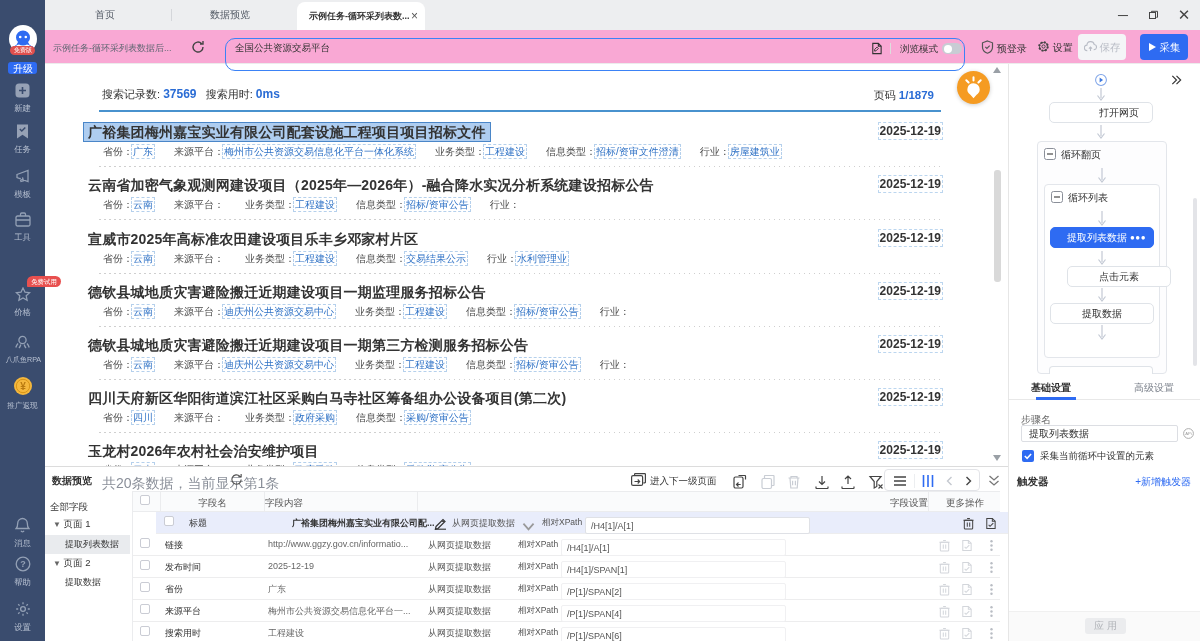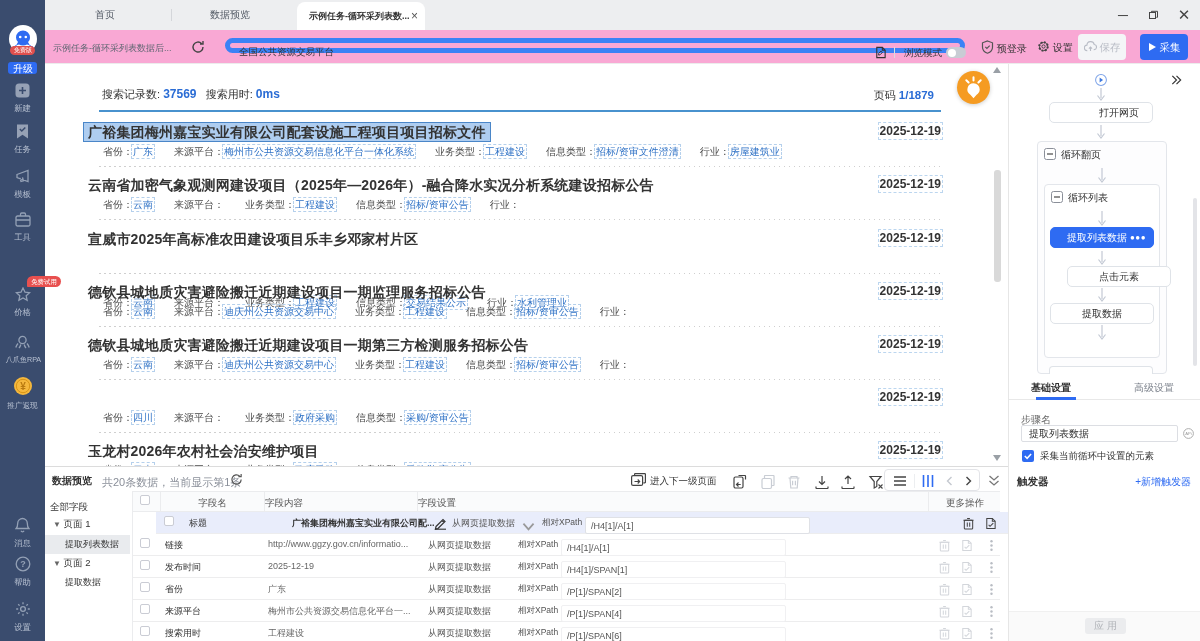--- a/index.html
+++ b/index.html
@@ -10,21 +10,21 @@
 #sidebar { left:0; top:0; width:45px; height:641px; background:#3a4c6e; z-index:30; }
 .sb-item { position:absolute; left:0; width:45px; text-align:center; color:#b7c0d1; font-size:9.5px; }
 .sb-label { display:block; margin-top:2px; transform:scale(0.88); white-space:nowrap; }
 
 #tabstrip { left:45px; top:0; width:1155px; height:30px; background:#edeef0; z-index:10; }
 .tab { position:absolute; top:0; height:30px; line-height:30px; text-align:center; color:#545b66; font-size:10px; }
 #tab-active { position:absolute; left:252px; top:2px; width:128px; height:28px; background:#fff; border-radius:8px 8px 0 0; line-height:28px; font-weight:bold; color:#333; font-size:9px; text-align:left; padding-left:12px; }
 .winbtn { position:absolute; top:0; width:30px; height:30px; color:#444; text-align:center; line-height:30px; font-size:14px; }
 
 #toolbar { left:45px; top:30px; width:1155px; height:34px; background:#f9a8d4; border-bottom:1px solid #ececec; z-index:9; }
-#urlbar { position:absolute; left:180px; top:8px; width:740px; height:15px; border:5px solid #3b82f6; border-radius:10px; color:#333; font-size:9.5px; line-height:17px; padding-left:9px; }
+#urlbar { position:absolute; left:180px; top:8px; width:740px; height:33px; border:1px solid #3b82f6; border-radius:10px; color:#333; font-size:9.5px; line-height:17px; padding-left:9px; }
 .tbtn { position:absolute; top:4px; height:26px; border-radius:4px; font-size:10.5px; line-height:26px; text-align:center; }
 
 #page { left:45px; top:65px; width:963px; height:401px; background:#fff; overflow:hidden; }
 .blue { color:#2a6cd5; }
 .item-title { position:absolute; left:43px; font-size:14px; font-weight:bold; color:#333; letter-spacing:0.2px; white-space:nowrap; }
 .item-date { position:absolute; right:67px; font-size:12px; font-weight:bold; color:#333; outline:1px dashed #bcd6ef; outline-offset:1px; }
 .item-meta { position:absolute; left:58px; font-size:10px; color:#4a4a4a; white-space:nowrap; }
 .item-meta .blue { color:#2f72c6; outline:1px dashed #b5d0ec; outline-offset:1px; }
 .divider { position:absolute; left:54px; width:844px; height:1px; background:repeating-linear-gradient(90deg,#cfcfcf 0 1.5px,transparent 1.5px 5px); }
 .ml { margin-left:21px; }
@@ -105,33 +105,34 @@
   <div class="item-meta" style="top:80px;">省份：<span class="blue">广东</span><span class="ml">来源平台：</span><span class="blue">梅州市公共资源交易信息化平台一体化系统</span><span class="ml">业务类型：</span><span class="blue">工程建设</span><span class="ml">信息类型：</span><span class="blue">招标/资审文件澄清</span><span class="ml">行业：</span><span class="blue">房屋建筑业</span></div>
   <div class="divider" style="top:101px;"></div>
 
   <div class="item-title" style="top:112px;">云南省加密气象观测网建设项目（2025年—2026年）-融合降水实况分析系统建设招标公告</div>
   <div class="item-date" style="top:112px;">2025-12-19</div>
   <div class="item-meta" style="top:133px;">省份：<span class="blue">云南</span><span class="ml">来源平台：</span><span class="ml">业务类型：</span><span class="blue">工程建设</span><span class="ml">信息类型：</span><span class="blue">招标/资审公告</span><span class="ml">行业：</span></div>
   <div class="divider" style="top:154px;"></div>
 
   <div class="item-title" style="top:166px;">宣威市2025年高标准农田建设项目乐丰乡邓家村片区</div>
   <div class="item-date" style="top:166px;">2025-12-19</div>
-  <div class="item-meta" style="top:187px;margin-top:44px;">省份：<span class="blue">云南</span><span class="ml">来源平台：</span><span class="ml">业务类型：</span><span class="blue">工程建设</span><span class="ml">信息类型：</span><span class="blue">交易结果公示</span><span class="ml">行业：</span><span class="blue">水利管理业</span></div>
+  <div class="item-meta" style="top:187px;">省份：<span class="blue">云南</span><span class="ml">来源平台：</span><span class="ml">业务类型：</span><span class="blue">工程建设</span><span class="ml">信息类型：</span><span class="blue">交易结果公示</span><span class="ml">行业：</span><span class="blue">水利管理业</span></div>
   <div class="divider" style="top:208px;"></div>
 
   <div class="item-title" style="top:219px;">德钦县城地质灾害避险搬迁近期建设项目一期监理服务招标公告</div>
   <div class="item-date" style="top:219px;">2025-12-19</div>
   <div class="item-meta" style="top:240px;">省份：<span class="blue">云南</span><span class="ml">来源平台：</span><span class="blue">迪庆州公共资源交易中心</span><span class="ml">业务类型：</span><span class="blue">工程建设</span><span class="ml">信息类型：</span><span class="blue">招标/资审公告</span><span class="ml">行业：</span></div>
   <div class="divider" style="top:261px;"></div>
 
   <div class="item-title" style="top:272px;">德钦县城地质灾害避险搬迁近期建设项目一期第三方检测服务招标公告</div>
   <div class="item-date" style="top:272px;">2025-12-19</div>
   <div class="item-meta" style="top:293px;">省份：<span class="blue">云南</span><span class="ml">来源平台：</span><span class="blue">迪庆州公共资源交易中心</span><span class="ml">业务类型：</span><span class="blue">工程建设</span><span class="ml">信息类型：</span><span class="blue">招标/资审公告</span><span class="ml">行业：</span></div>
   <div class="divider" style="top:314px;"></div>
 
+  <div class="item-title" style="top:325px;">四川天府新区华阳街道滨江社区采购白马寺社区筹备组办公设备项目(第二次)</div>
   <div class="item-date" style="top:325px;">2025-12-19</div>
   <div class="item-meta" style="top:346px;">省份：<span class="blue">四川</span><span class="ml">来源平台：</span><span class="ml">业务类型：</span><span class="blue">政府采购</span><span class="ml">信息类型：</span><span class="blue">采购/资审公告</span></div>
   <div class="divider" style="top:367px;"></div>
 
   <div class="item-title" style="top:378px;">玉龙村2026年农村社会治安维护项目</div>
   <div class="item-date" style="top:378px;">2025-12-19</div>
   <div class="item-meta" style="top:398px;">省份：<span class="blue">云南</span><span class="ml">来源平台：</span><span class="ml">业务类型：</span><span class="blue">政府采购</span><span class="ml">信息类型：</span><span class="blue">采购/资审公告</span></div>
 
   <div style="position:absolute;left:949px;top:105px;width:7px;height:112px;background:#d9d9d9;border-radius:3px;"></div>
     <div style="position:absolute;left:948px;top:390px;width:0;height:0;border-left:4px solid transparent;border-right:4px solid transparent;border-top:6px solid #9aa0a6;"></div>
@@ -141,21 +142,21 @@
     <svg width="33" height="33" viewBox="0 0 33 33">
         <path d="M16.5 12.2a6.2 6.2 0 016.2 6.2c0 2.3-1.3 4.2-3.1 5.3l-3.1 3.5-3.1-3.5a6.2 6.2 0 013.1-11.5z" fill="#fff"></path>
         <g stroke="#fff" stroke-width="2" stroke-linecap="round">
           <path d="M16.5 6.2v3.3M9.3 9.2l2.3 2.3M23.7 9.2l-2.3 2.3"></path>
         </g>
       </svg>
   </div>
 </div>
 <div class="abs" id="bottom">
   <div style="position:absolute;left:7px;top:7px;font-size:10px;font-weight:bold;color:#333;">数据预览</div>
-  <div style="position:absolute;left:57px;top:8px;font-size:11px;color:#8a8f99;">共20条数据，当前显示第1条</div>
+  <div style="position:absolute;left:57px;top:8px;font-size:14px;color:#8a8f99;">共20条数据，当前显示第1条</div>
   <svg style="position:absolute;left:185px;top:6px;" width="13" height="13" viewBox="0 0 14 14">
       <path d="M12 7a5 5 0 11-1.5-3.55M12 1v3h-3" fill="none" stroke="#555" stroke-width="1.3"></path>
     </svg>
   <svg style="position:absolute;left:586px;top:6px;" width="15" height="13" viewBox="0 0 15 13">
       <g fill="none" stroke="#444" stroke-width="1.2">
         <rect x="0.6" y="2.6" width="11" height="9.8" rx="1.5"></rect>
         <path d="M3.6 2.6V1.2a0.6 0.6 0 01.6-.6h9.6a0.6 0.6 0 01.6.6v8a0.6 0.6 0 01-.6.6h-1.4"></path>
         <path d="M3.5 8.5h5M6.7 6.5l2 2-2 2" stroke-width="1.1"></path>
       </g>
     </svg>
@@ -213,21 +214,21 @@
   <svg style="position:absolute;left:943px;top:8px;" width="12" height="12" viewBox="0 0 12 12">
       <path d="M1.5 1l4.5 4 4.5-4M1.5 6l4.5 4 4.5-4" fill="none" stroke="#777" stroke-width="1.3"></path>
     </svg>
 
   <div style="position:absolute;left:87px;top:24px;width:868px;height:21px;background:#fafbfc;border:1px solid #ebecee;border-width:1px 0 1px 1px;">
     <div style="position:absolute;left:0;top:3px;width:27px;height:15px;">
         <span class="cbx" style="left:7px;top:0;"></span>
       </div>
     <div style="position:absolute;left:27px;top:0;width:104px;height:21px;border-left:1px solid #ebecee;text-align:center;line-height:21px;color:#555;font-size:9.5px;">字段名</div>
     <div style="position:absolute;left:131px;top:0;width:153px;height:21px;border-left:1px solid #ebecee;line-height:21px;color:#555;font-size:9.5px;">字段内容</div>
-    <div style="position:absolute;left:284px;top:0;width:511px;height:21px;border-left:1px solid #ebecee;text-align:left;line-height:21px;color:#555;font-size:9.5px;">字段设置</div>
+    <div style="position:absolute;left:284px;top:0;width:511px;height:21px;border-left:1px solid #ebecee;text-align:right;line-height:21px;color:#555;font-size:9.5px;">字段设置</div>
     <div style="position:absolute;left:795px;top:0;width:73px;height:21px;border-left:1px solid #ebecee;text-align:center;line-height:21px;color:#555;font-size:9.5px;">更多操作</div>
   </div>
   <div id="tablerows">
     <div class="trow" style="top:45px;background:#e9edfb;margin-left:24px;">
       <span class="cbx" style="left:8px;top:4px;"></span>
       <span style="left:33px;color:#333;">标题</span>
       <span style="left:136px;color:#333;font-weight:bold;">广裕集团梅州嘉宝实业有限公司配...</span>
       <svg class="ric" style="left:278px;" viewBox="0 0 13 13">
           <path d="M2 9.5L9 2.5l2 2-7 7-2.6.6zM8 3.5l2 2" fill="none" stroke="#333" stroke-width="1.2"></path>
           <path d="M1 12.2h11" stroke="#333" stroke-width="1.1"></path>

